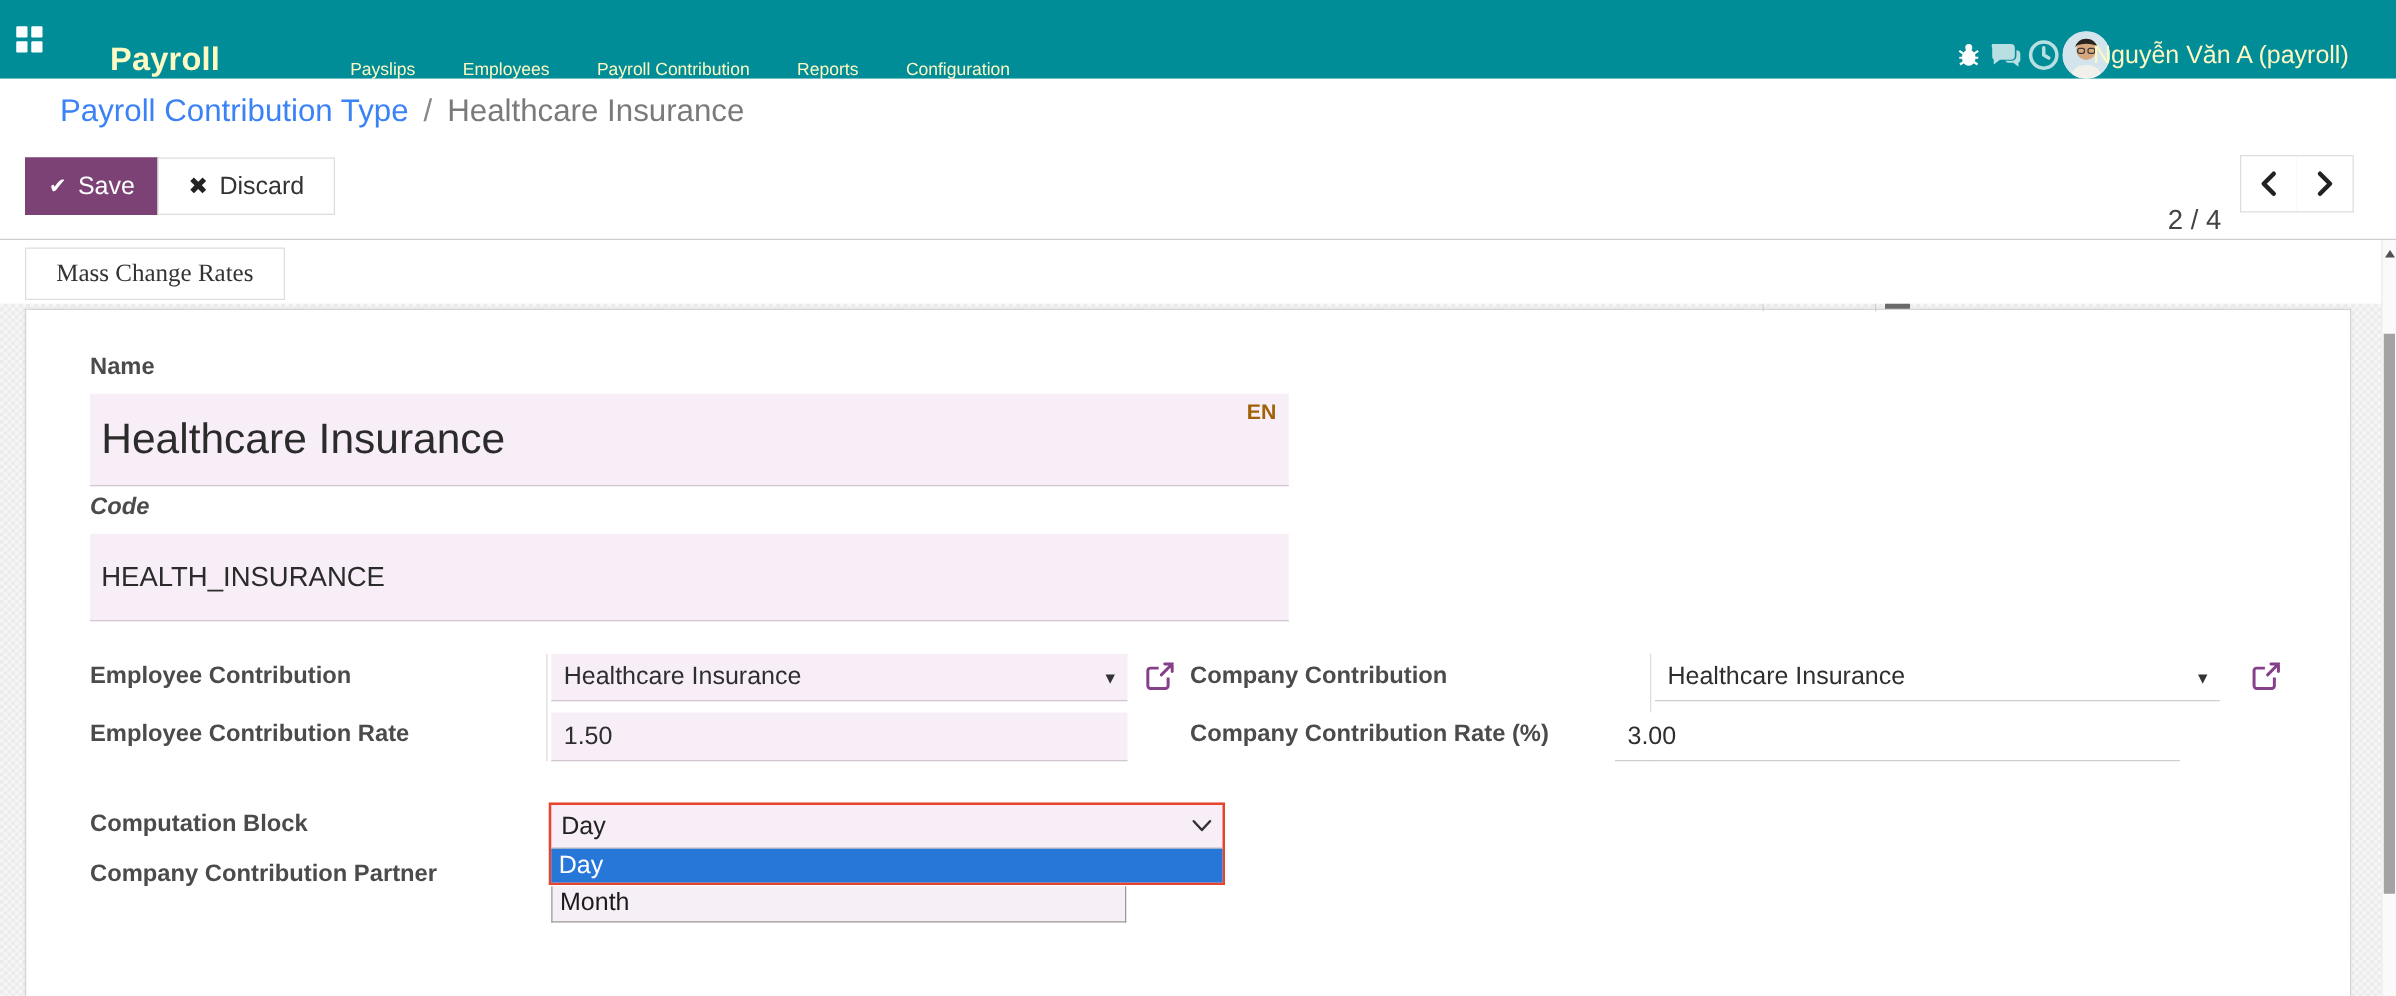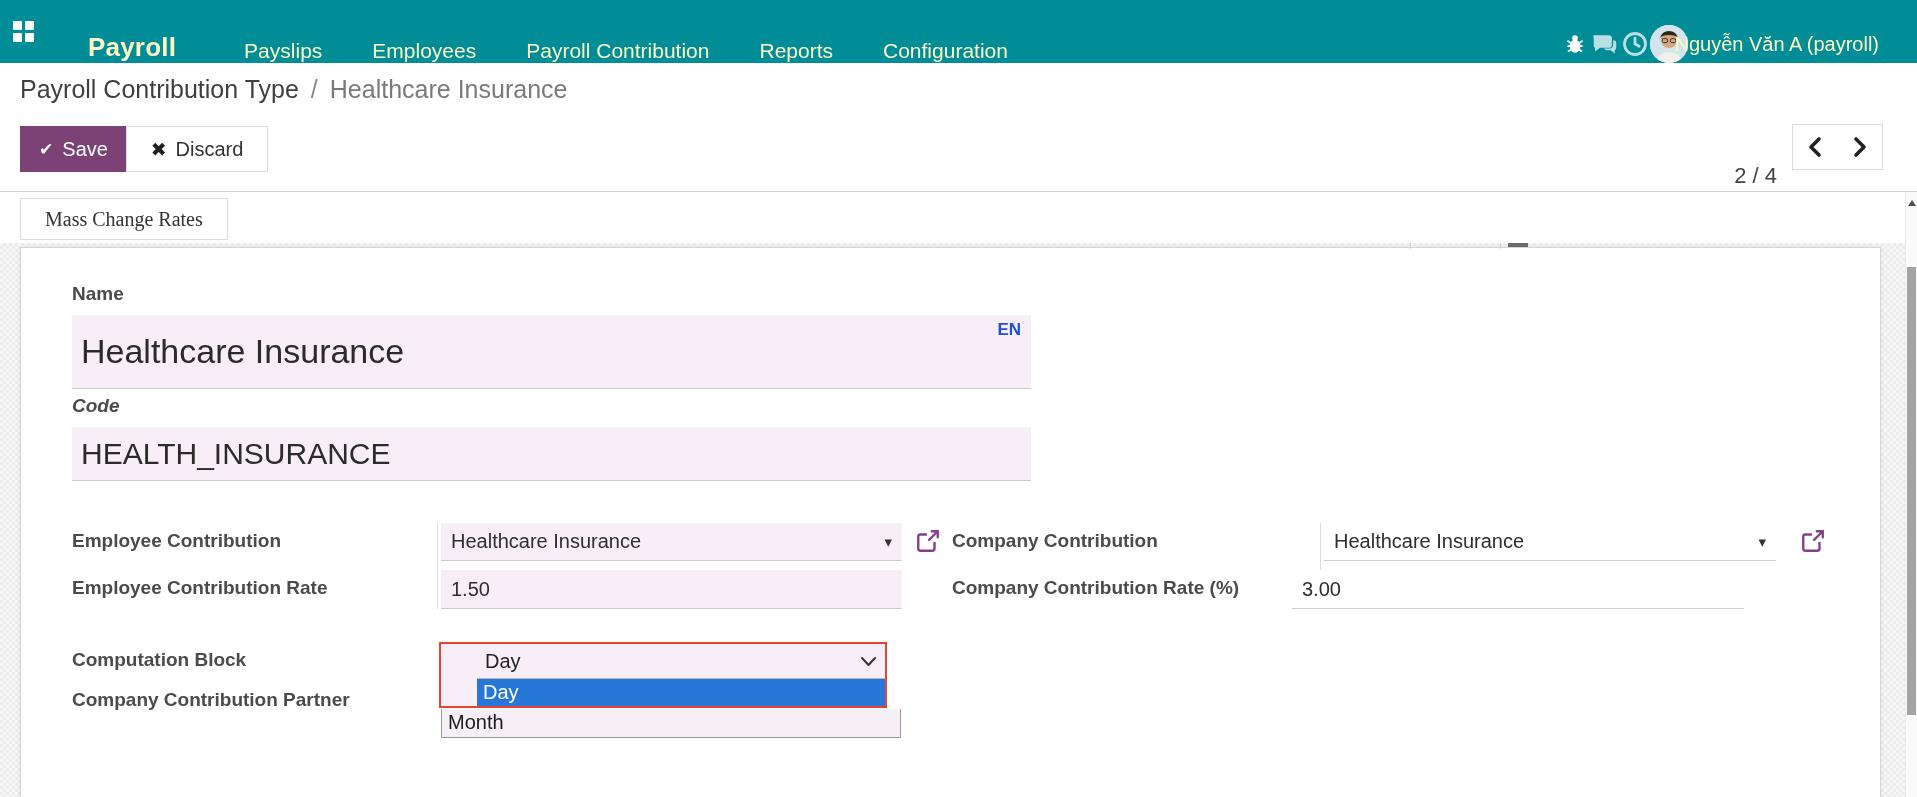--- a/index.html
+++ b/index.html
@@ -10,29 +10,29 @@
   }
   
   .nav {
     position:absolute; left:0; top:0; width:1917px; height:63px;
     background:#008d98; display:flex; align-items:flex-end; color:#fef9c3;
   }
   .apps-btn { width:46px; height:63px; display:flex; align-items:center; justify-content:center; cursor:pointer; }
   .apps-grid { display:grid; grid-template-columns:9px 9px; grid-template-rows:9px 9px; gap:3px; }
   .apps-grid span { background:#fff; border-radius:1px; }
   .app-title { font-size:26px; font-weight:600; margin-left:42px; letter-spacing:0.2px; }
-  .menu { display:flex; margin-left:68px; gap:50px; font-size:21px; }
+  .menu { display:flex; margin-left:104px; gap:38px; font-size:14px; }
   .menu-item { cursor:pointer; white-space:nowrap; }
   .nav-right { margin-left:auto; display:flex; align-items:center; padding-right:38px; }
   .nav-icon { width:30px; height:30px; display:flex; align-items:center; justify-content:center; cursor:pointer; }
   .avatar { width:38px; height:38px; border-radius:50%; overflow:hidden; background:#cfe0e8; flex:0 0 auto; }
   .user-name { font-size:20px; margin-left:-14px; white-space:nowrap; }
   
   .breadcrumb-row { position:absolute; left:0; top:63px; width:1917px; height:52px; background:#fff; display:flex; align-items:center; padding-left:20px; font-size:25px; }
-  .bc-link { color:#404040; cursor:pointer; }
+  .bc-link { color:#3b82f6; cursor:pointer;margin-left:28px; }
   .bc-sep { color:#888; margin:0 12px; }
   .bc-current { color:#7a7a7a; }
   
   .buttons-row { position:absolute; left:0; top:115px; width:1917px; height:77px; background:#fff; border-bottom:1px solid #cfcfcf; }
   .btn { display:inline-flex; align-items:center; justify-content:center; font-size:20px; cursor:pointer; }
   .btn-save { position:absolute; left:20px; top:11px; width:107px; height:46px; background:#7c4276; color:#fff; border:1px solid #7c4276; }
   .btn-save .ic { font-size:17px; margin-right:9px; }
   .btn-discard { position:absolute; left:126px; top:11px; width:142px; height:46px; background:#fff; color:#333; border:1px solid #ddd; }
   .btn-discard .ic { font-size:19px; font-weight:bold; margin-right:9px; color:#222; }
   .pager-text { position:absolute; right:140px; top:24px; font-size:22px; color:#444;margin-top:24px; }
@@ -49,29 +49,29 @@
     background-image:
       linear-gradient(45deg,#ebebeb 25%,transparent 25%,transparent 75%,#ebebeb 75%),
       linear-gradient(45deg,#ebebeb 25%,transparent 25%,transparent 75%,#ebebeb 75%);
     background-size:6px 6px; background-position:0 0,3px 3px;
   }
   .sheet { position:absolute; left:20px; top:4px; width:1861px; height:550px; background:#fff; border:1px solid #d5d5d5; border-bottom:none; box-shadow:0 0 3px rgba(0,0,0,0.08); }
   .sliver-dash { position:absolute; left:1508px; top:0px; width:20px; height:4px; background:#6a6a6a; }
   .sliver-tick { position:absolute; top:0px; width:1px; height:6px; background:#cfcfcf; }
   .flabel { position:absolute; font-size:19px; font-weight:600; color:#4b4b4b; white-space:nowrap; }
   .bigfield { position:absolute; left:72px; width:959px; background:#f7eef7; border-bottom:1px solid #d2c6d1; display:flex; align-items:center; padding-left:9px; color:#2b2b2b; }
-  .lang-badge { position:absolute; right:10px; top:5px; font-size:17px; font-weight:600; color:#1d4ed8; cursor:pointer; }
+  .lang-badge { position:absolute; right:10px; top:5px; font-size:17px; font-weight:600; color:#a16207; cursor:pointer; }
   .vline { position:absolute; width:1px; background:#dcdcdc; }
   .field { position:absolute; height:38px; display:flex; align-items:center; font-size:20px; color:#2e2e2e; padding-left:10px; }
   .field.lav { background:#f7eef7; border-bottom:1px solid #d2c6d1; }
   .field.plain { background:#fff; border-bottom:1px solid #cfcfcf; }
   .caret { margin-left:auto; margin-right:10px; font-size:15px; color:#333; }
   .extlink { position:absolute; width:26px; height:26px; cursor:pointer; }
   
-  .sel-wrap { position:absolute; left:439px; top:399px; width:448px; border:2px solid #e8432c; background:#f7eef7;padding-left:36px; }
+  .sel-wrap { position:absolute; left:439px; top:399px; width:541px; border:2px solid #e8432c; background:#f7eef7; }
   .sel-box { height:35px; display:flex; align-items:center; padding-left:8px; font-size:20px; color:#222; border-bottom:1px solid #b9b9b9; cursor:pointer; }
   .sel-chev { margin-left:auto; margin-right:8px; }
   .opt-selected { height:27px; background:#2777d8; color:#fff; font-size:20px; display:flex; align-items:center; padding-left:6px; cursor:pointer; }
   .dd-rest { position:absolute; left:441px; top:466px; width:460px; background:#f6eff5; border:1px solid #9a9a9a; border-top:none; padding-bottom:2px; }
   .dd-opt { height:26px; display:flex; align-items:center; padding-left:6px; font-size:20px; color:#1b1b1b; cursor:pointer; }
   
   .scrollbar { position:absolute; right:0; top:192px; width:12px; height:605px; background:#fafafa; border-left:1px solid #ebebeb; }
   .sb-up { position:absolute; left:2px; top:8px; width:0; height:0; border-left:4px solid transparent; border-right:4px solid transparent; border-bottom:6px solid #505050; cursor:pointer; }
   .sb-thumb { position:absolute; left:1px; top:75px; width:9px; height:448px; background:#a3a3a3; cursor:pointer; }
 </style>
@@ -168,21 +168,21 @@
   <div class="sliver-tick" style="left:1410px;"></div>
   <div class="sliver-tick" style="left:1500px;"></div>
 
   <div class="flabel" style="left:72px; top:40px;">Name</div>
   <div class="bigfield" style="top:72px; height:74px; font-size:34px;">
     <span>Healthcare Insurance</span>
     <span class="lang-badge">EN</span>
   </div>
 
   <div class="flabel" style="left:72px; top:152px;font-style:italic;">Code</div>
-  <div class="bigfield" style="top:184px; height:54px; font-size:30px;">
+  <div class="bigfield" style="top:184px; height:70px; font-size:22px;">
     <span>HEALTH_INSURANCE</span>
   </div>
 
   <div class="vline" style="left:437px; top:280px; height:86px;"></div>
   <div class="vline" style="left:1320px; top:280px; height:86px;"></div>
 
   <div class="flabel" style="left:72px; top:287px;">Employee Contribution</div>
   <div class="field lav" style="left:441px; top:280px; width:461px;">
     <span>Healthcare Insurance</span>
     <span class="caret">▾</span>

